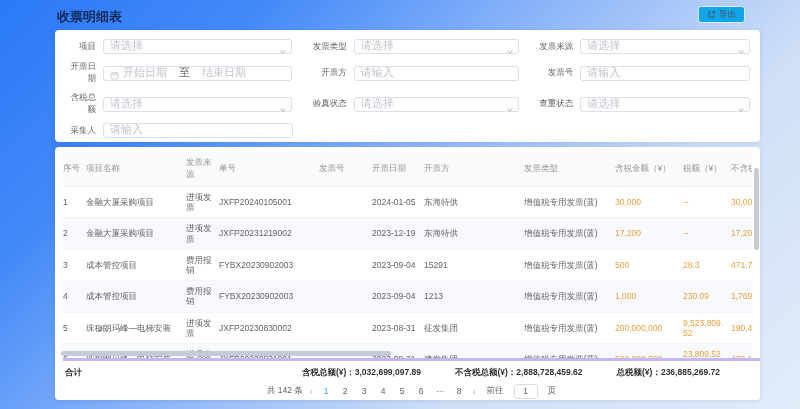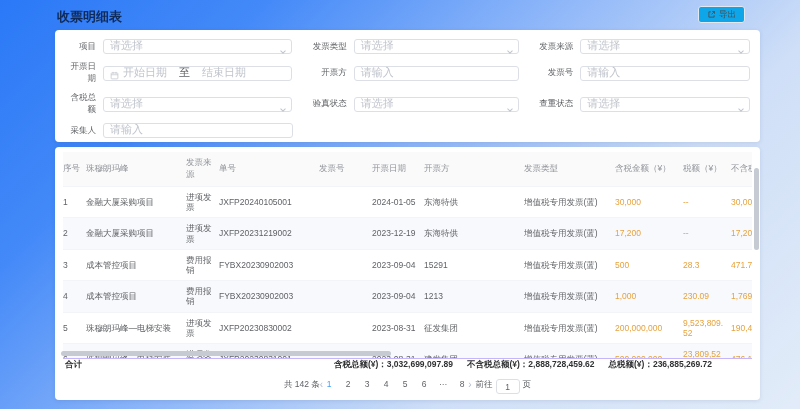--- a/index.html
+++ b/index.html
@@ -10,21 +10,21 @@
 
   .page-title { position:absolute; left:57px; top:8px; font-size:13px; font-weight:bold; color:#0f2a57; }
 
   .export-btn { position:absolute; right:55px; top:6px; height:17px; padding:0 8px;
     background:#0ea5e9; border:1px solid #e4e7ed; border-radius:3px; display:flex; align-items:center; gap:3px;
     font-size:8.5px; color:#4a4a4a; cursor:pointer; }
 
   .card { position:absolute; left:55px; width:705px; background:#fff; border-radius:4px;
     box-shadow:0 1px 4px rgba(30,60,120,.12); }
   .card-filters { top:30px; height:112px; padding:9px 10px 0 10px; }
-  .card-table { top:147px; height:253px; padding:5px 8px 0 8px; }
+  .card-table { top:147px; height:253px; padding:5px 0 0 8px; }
 
   .f-row { display:flex; margin-bottom:7px; }
   .f-item { display:flex; align-items:center; }
   .f-item1 { width:228px; } .f-item1 .f-label { width:38px; }
   .f-item2 { width:229px; } .f-item2 .f-label { width:62px; }
   .f-item3 { width:232px; } .f-item3 .f-label { width:61px; }
   .f-label { text-align:right; padding-right:7px; font-size:8.5px; color:#606266; flex:none; }
   .f-control { flex:1; height:15px; border:1px solid #dcdfe6; border-radius:3px; background:#fff;
     display:flex; align-items:flex-end; padding:0 6px; font-size:11px; color:#c0c4cc; gap:4px; cursor:pointer; }
   .chev { width:4px; height:4px; border-right:1px solid #c0c4cc; border-bottom:1px solid #c0c4cc;
@@ -43,25 +43,25 @@
   td { font-size:8.5px; color:#606266; padding:5px 6px 5px 0; line-height:1.2;
     border-top:1px solid #f2f4f8; word-wrap:break-word; }
   tbody tr:nth-child(even) td { background:#f7f9fc; }
   td.orange { color:#e6a23c; }
 
   .v-scrollbar { position:absolute; right:1px; top:21px; width:5px; height:82px;
     background:#c5cad3; border-radius:3px; }
   .h-scrollbar { position:absolute; left:6px; top:204px; width:330px; height:5px;
     background:#c5cad3; border-radius:3px; }
 
-  .summary-row { display:flex; align-items:flex-start; height:21px; border-top:1px solid #c4b5fd;
+  .summary-row { display:flex; align-items:flex-end; height:21px; border-top:3px solid #c4b5fd;
     font-size:8.5px; color:#303133; font-weight:bold; padding:0 2px; }
-  .summary-totals { margin-left:auto; display:flex; gap:14px; padding-right:38px; }
-
-  .pagination { display:flex; justify-content:center; 
+  .summary-totals { margin-left:auto; display:flex; gap:34px; padding-right:38px; }
+
+  .pagination { display:flex; align-items:center; justify-content:center; gap:7px;
     height:24px; font-size:8.5px; color:#606266; }
   .page-num { min-width:12px; text-align:center; cursor:pointer; }
   .page-num.active { color:#409eff; }
   .page-arrow { color:#b4bccc; cursor:pointer; font-size:10px; }
   .goto-box { width:24px; height:15px; border:1px solid #dcdfe6; border-radius:3px;
     text-align:center; font-size:8.5px; color:#606266; margin:0 3px; }
   .icon-svg { flex:none; display:block; }
 </style>
 </head>
 <body>
@@ -180,21 +180,21 @@
           <col style="width: 52px;">
           <col style="width: 100px;">
           <col style="width: 91px;">
           <col style="width: 68px;">
           <col style="width: 48px;">
           <col style="width: 92px;">
         </colgroup>
       <thead>
           <tr id="thead-row">
             <th>序号</th>
-            <th>珠穆朗玛峰</th>
+            <th>项目名称</th>
             <th>发票来源</th>
             <th>单号</th>
             <th>发票号</th>
             <th>开票日期</th>
             <th>开票方</th>
             <th>发票类型</th>
             <th>含税金额（¥）</th>
             <th>税额（¥）</th>
             <th>不含税金额（¥）</th>
           </tr>

